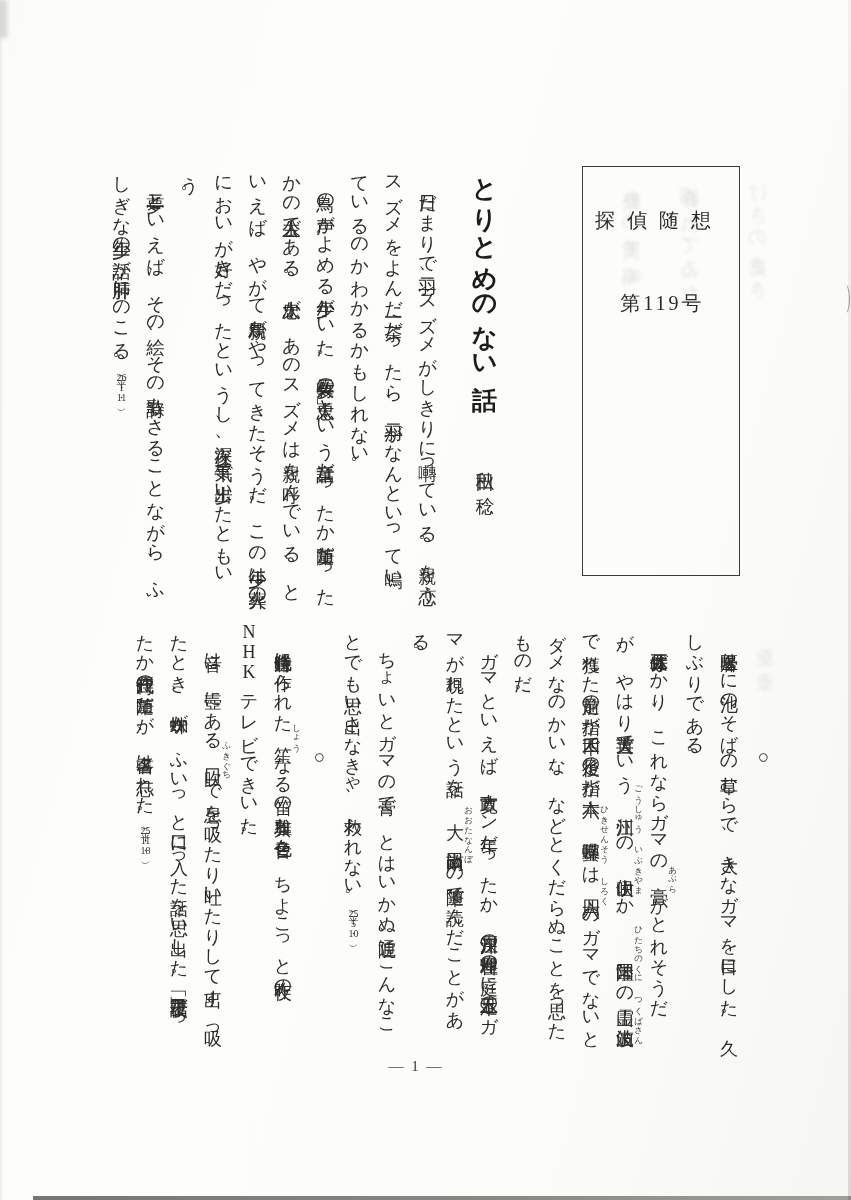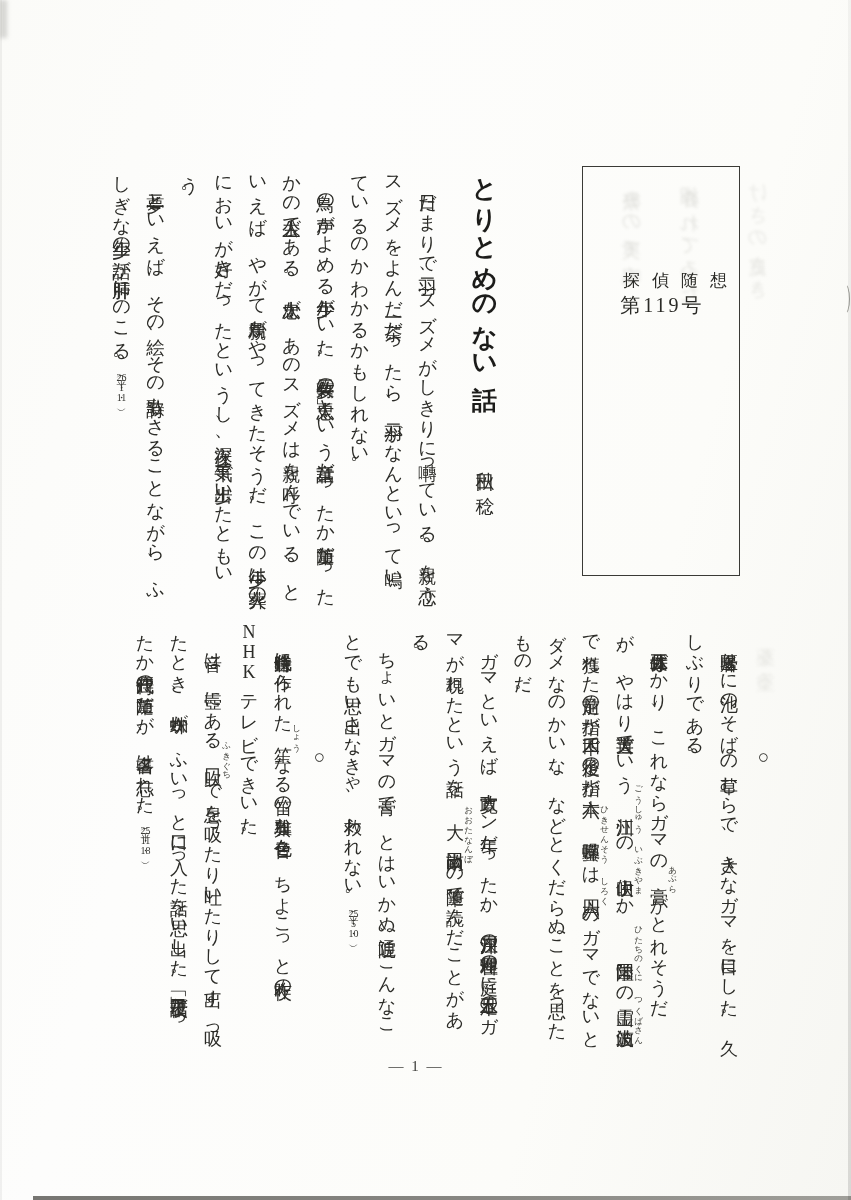--- a/index.html
+++ b/index.html
@@ -12,25 +12,25 @@
     position:relative;width:851px;height:1200px;overflow:hidden;
     background:linear-gradient(105deg,#fbfbf8,#fdfdfc 30%,#fcfcf9 70%,#f6f6f2);
     color:#2c2c28;
   }
   
   .masthead-box{
     position:absolute;left:582px;top:166px;width:156px;height:408px;
     border:1.5px solid #3a3a36;background:transparent;
   }
   .journal{
-    margin-top:102px;text-align:right;
-    font-size:17px;letter-spacing:12px;text-indent:12px;color:#2a2a26;
+    margin-top:40px;text-align:left;
+    font-size:20px;letter-spacing:12px;text-indent:12px;color:#2a2a26;
   }
   .issue{
-    text-align:center;
+    margin-top:56px;text-align:center;
     font-size:20px;letter-spacing:3px;text-indent:3px;color:#2a2a26;
   }
   
   .title-col{
     position:absolute;left:450px;top:161px;width:52px;height:436px;
     writing-mode:vertical-rl;
   }
   .a-title{
     font-family:"Liberation Sans","DejaVu Sans",sans-serif;
     font-weight:700;font-size:25px;letter-spacing:0.8px;color:#1c1c1a;

